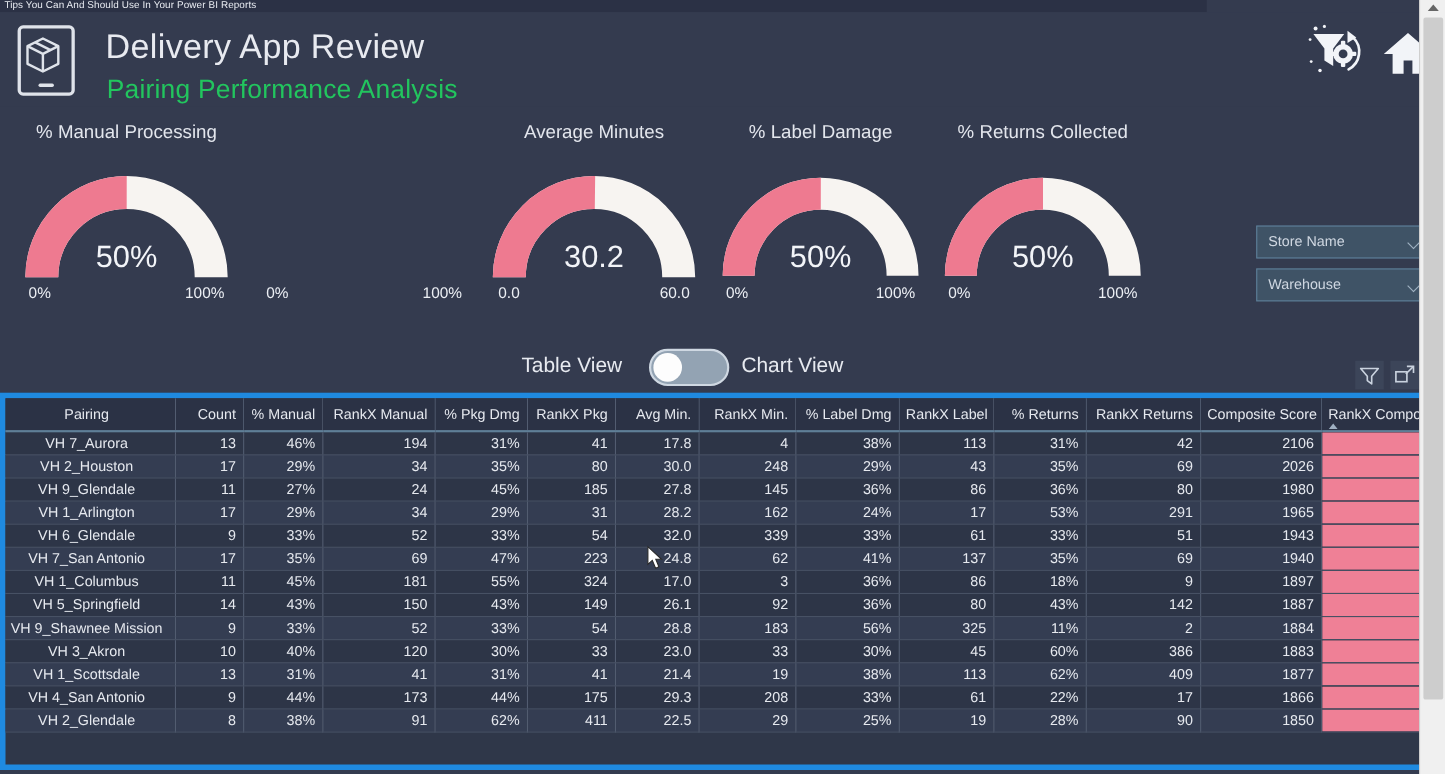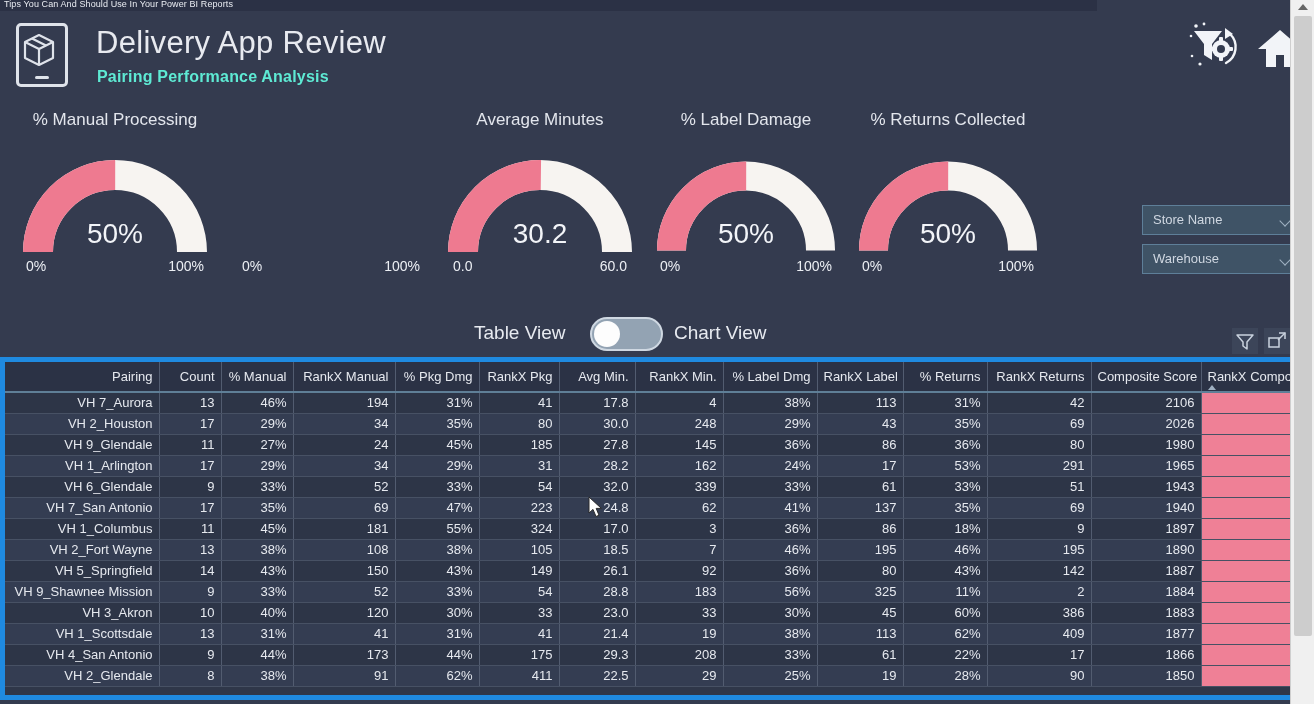--- a/index.html
+++ b/index.html
@@ -36,21 +36,21 @@
   }
   .boxicon { position: absolute; left: 11px; top: 12px; }
 
   .h-title {
     position: absolute; left: 96px; top: 14px;
     font-size: 31px; color: #e8eaf0; font-weight: 400; letter-spacing: .3px;
     white-space: nowrap;
   }
   .h-sub {
     position: absolute; left: 97px; top: 57px;
-    font-size: 16px; color: #5eead4; font-weight: 700; letter-spacing: .2px;
+    font-size: 24px; color: #22c55e; font-weight: 400; letter-spacing: .2px;
     white-space: nowrap;
   }
 
   .hdr-icon { position: absolute; cursor: pointer; }
   #icon-reset { left: 1186px; top: 11px; width: 58px; height: 52px; }
   #icon-home  { left: 1256px; top: 13px; width: 48px; height: 48px; }
 
   
   .gauge-wrap { position: absolute; top: 110px; height: 175px; }
   .g-title {
@@ -120,21 +120,21 @@
   table.grid th, table.grid td {
     font-size: 13px; color: #e6e9ef; text-align: right;
     padding: 0 6px; height: 21px; white-space: nowrap; overflow: hidden;
     border-right: 1px solid #525c70; border-bottom: 1px solid #475164;
     font-weight: 400;
   }
   table.grid th {
     background: #2b3245; height: 30px; vertical-align: middle;
     border-bottom: 2px solid #5f7f97; position: relative;
   }
-  table.grid th.lft, table.grid td.lft { text-align: right; }
+  table.grid th.lft, table.grid td.lft { text-align: center; }
   table.grid tr.odd  td { background: #343d52; }
   table.grid tr.even td { background: #2d3547; }
   td.bar { padding: 0; position: relative; border-right: none; }
   .bar-fill { position: absolute; left: 0; top: 0; height: 100%; background: #ef8096; }
   .bar-txt {
     position: absolute; right: 5px; top: 2px; font-size: 13px; color: #2c3243;
   }
   .sort-caret {
     position: absolute; left: 6px; bottom: 1px;
     width: 0; height: 0; border-left: 4px solid transparent;
@@ -457,38 +457,20 @@
               <td>3</td>
               <td>36%</td>
               <td>86</td>
               <td>18%</td>
               <td>9</td>
               <td>1897</td>
               <td class="bar">
                 <div class="bar-fill" style="width: 100%;"></div>
               </td>
             </tr>
-            <tr class="odd">
-              <td class="lft">VH 2_Fort Wayne</td>
-              <td>13</td>
-              <td>38%</td>
-              <td>108</td>
-              <td>38%</td>
-              <td>105</td>
-              <td>18.5</td>
-              <td>7</td>
-              <td>46%</td>
-              <td>195</td>
-              <td>46%</td>
-              <td>195</td>
-              <td>1890</td>
-              <td class="bar">
-                <div class="bar-fill" style="width: 100%;"></div>
-              </td>
-            </tr>
             <tr class="even">
               <td class="lft">VH 5_Springfield</td>
               <td>14</td>
               <td>43%</td>
               <td>150</td>
               <td>43%</td>
               <td>149</td>
               <td>26.1</td>
               <td>92</td>
               <td>36%</td>

